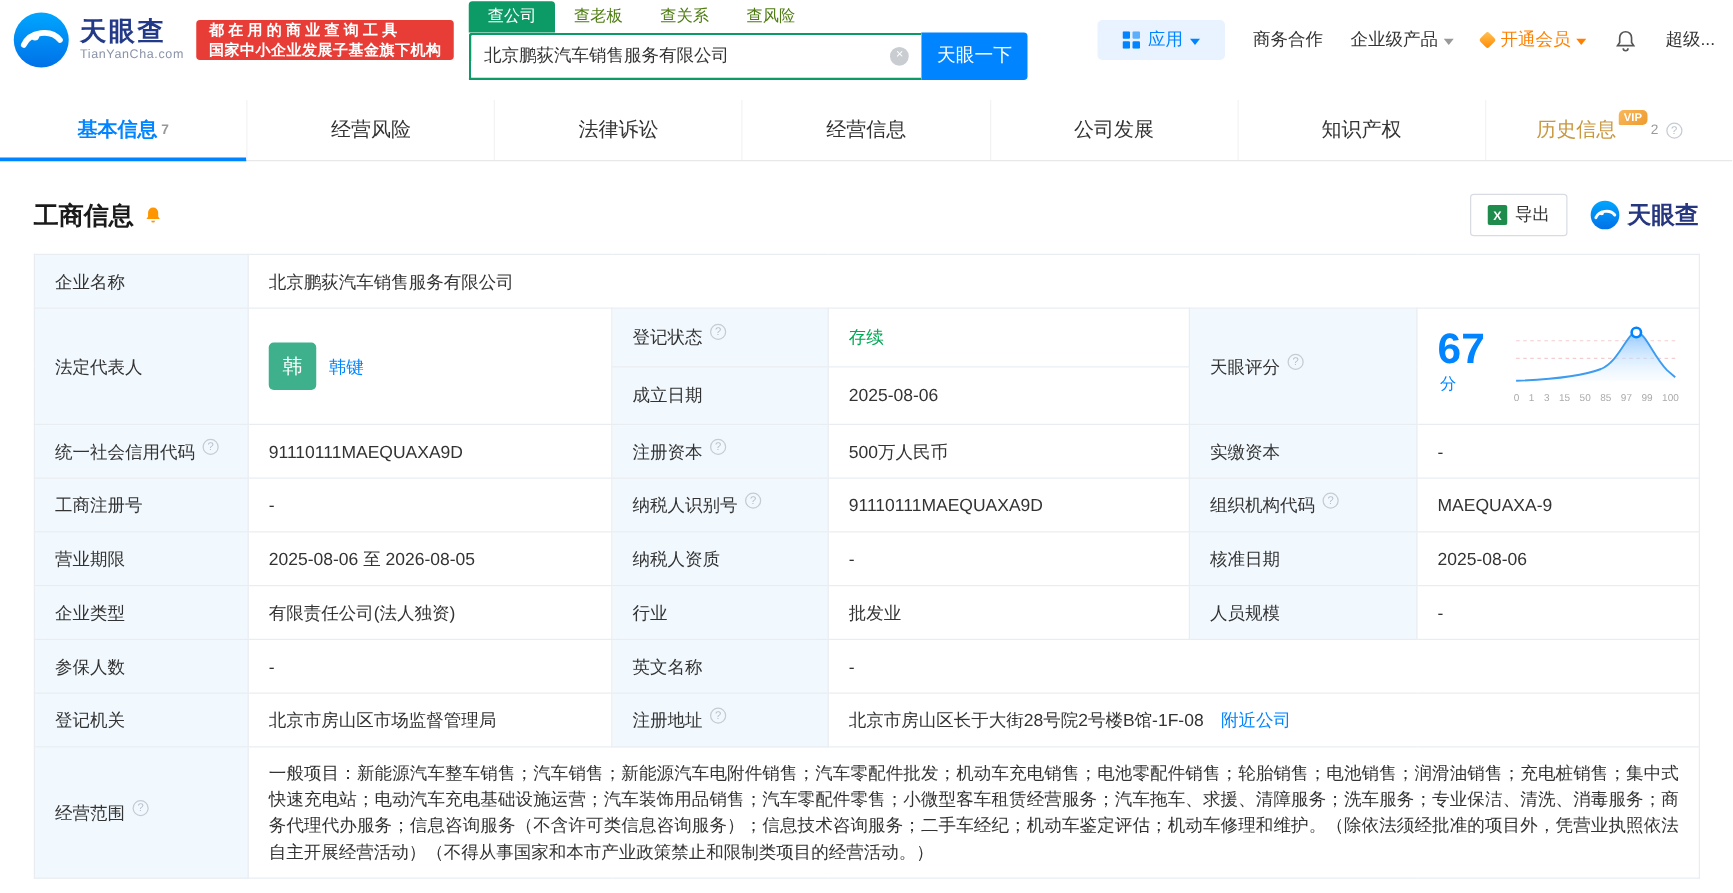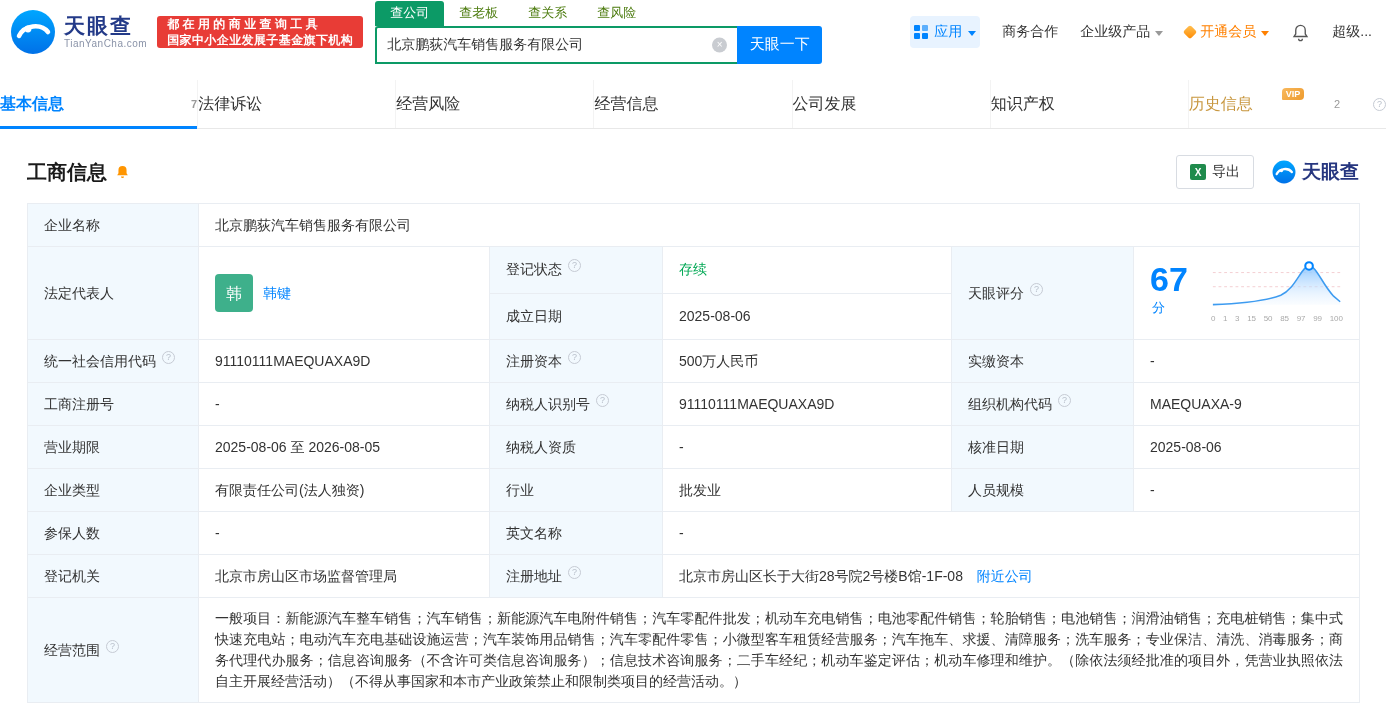--- a/index.html
+++ b/index.html
@@ -34,32 +34,32 @@
                   font-size:14px; color:#333; background:transparent;
                   font-family:"Liberation Sans","DejaVu Sans",sans-serif; }
   .clear-btn { position:absolute; right:10px; top:50%; transform:translateY(-50%); width:15px; height:15px;
                border-radius:50%; background:#c9ccd1; color:#fff; font-size:10px; line-height:1;
                display:flex; align-items:center; justify-content:center; cursor:pointer; }
   .search-btn { width:85px; height:38px; background:#0084ff; color:#fff; border:none; font-size:15px;
                 border-radius:0 3px 3px 0; cursor:pointer;
                 font-family:"Liberation Sans","DejaVu Sans",sans-serif; }
   .top-links { margin-left:auto; display:flex; align-items:center; gap:22px; font-size:14px; white-space:nowrap; }
   .apps-chip { display:flex; align-items:center; gap:6px; background:#e8f3ff; color:#0084ff;
-               padding:7px 4px; border-radius:4px; cursor:pointer; }
+               padding:7px 20px; border-radius:4px; cursor:pointer; }
   .caret { width:0; height:0; border-left:4px solid transparent; border-right:4px solid transparent;
            border-top:5px solid currentColor; margin-top:2px; }
   .link-plain { color:#333; cursor:pointer; display:flex; gap:5px; align-items:center; }
   .caret-gray { color:#999; }
   .vip-link { color:#ff8000; }
   .gem { width:10px; height:10px; background:linear-gradient(135deg,#ffc256,#ff8a00);
          transform:rotate(45deg); border-radius:2px; }
   .bell-btn { display:flex; cursor:pointer; }
   
   .tabs-row { display:flex; height:49px; border-bottom:1px solid #e8e8e8; margin-top:16px; }
-  .tab { flex:1; display:flex; align-items:center; justify-content:space-between; font-size:16px; color:#333;
+  .tab { flex:1; display:flex; align-items:center; justify-content:center; font-size:16px; color:#333;
          cursor:pointer; position:relative; }
   .tab + .tab { border-left:1px solid #f3f3f3; }
   .tab sup { font-size:11px; color:#999; margin-left:3px; }
   .tab.active { color:#0084ff; font-weight:bold; }
   .tab.active::after { content:""; position:absolute; left:0; right:0; bottom:-1px; height:3px; background:#0084ff; }
   .tab.history { color:#c8973f; }
   .vip-badge { font-size:9px; color:#fff; background:linear-gradient(135deg,#f8b85c,#ee9b2e);
                padding:1px 4px; border-radius:4px 4px 4px 1px; position:relative; top:-10px;
                margin-left:2px; font-weight:bold; }
   .help { display:inline-flex; align-items:center; justify-content:center; width:13px; height:13px;
@@ -172,24 +172,24 @@
       </div>
     </div>
   </div>
 
   <div class="tabs-row">
     <div class="tab active">
       <span>基本信息</span>
         <sup>7</sup>
     </div>
     <div class="tab">
+        <span>经营风险</span>
+      </div>
+    <div class="tab">
         <span>法律诉讼</span>
-      </div>
-    <div class="tab">
-        <span>经营风险</span>
       </div>
     <div class="tab">
         <span>经营信息</span>
       </div>
     <div class="tab">
         <span>公司发展</span>
       </div>
     <div class="tab">
         <span>知识产权</span>
       </div>

